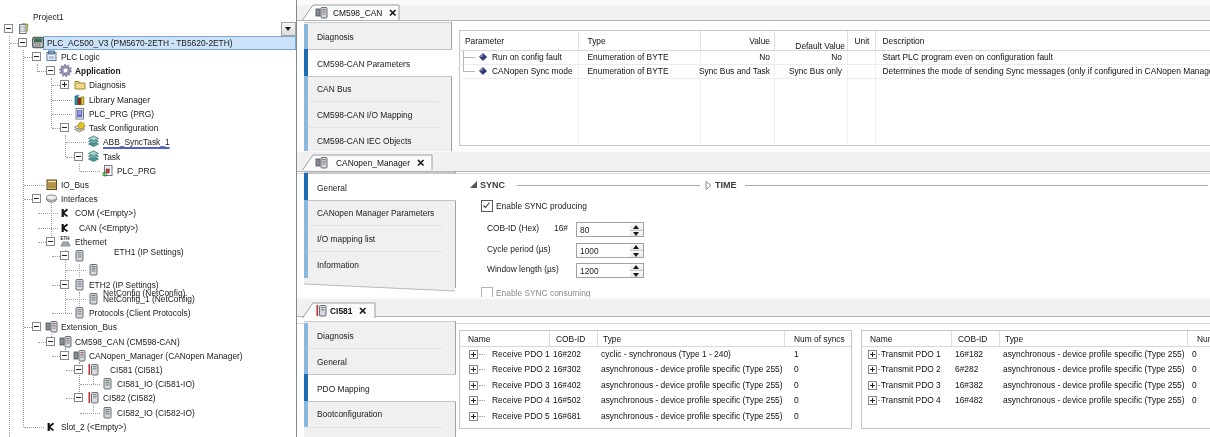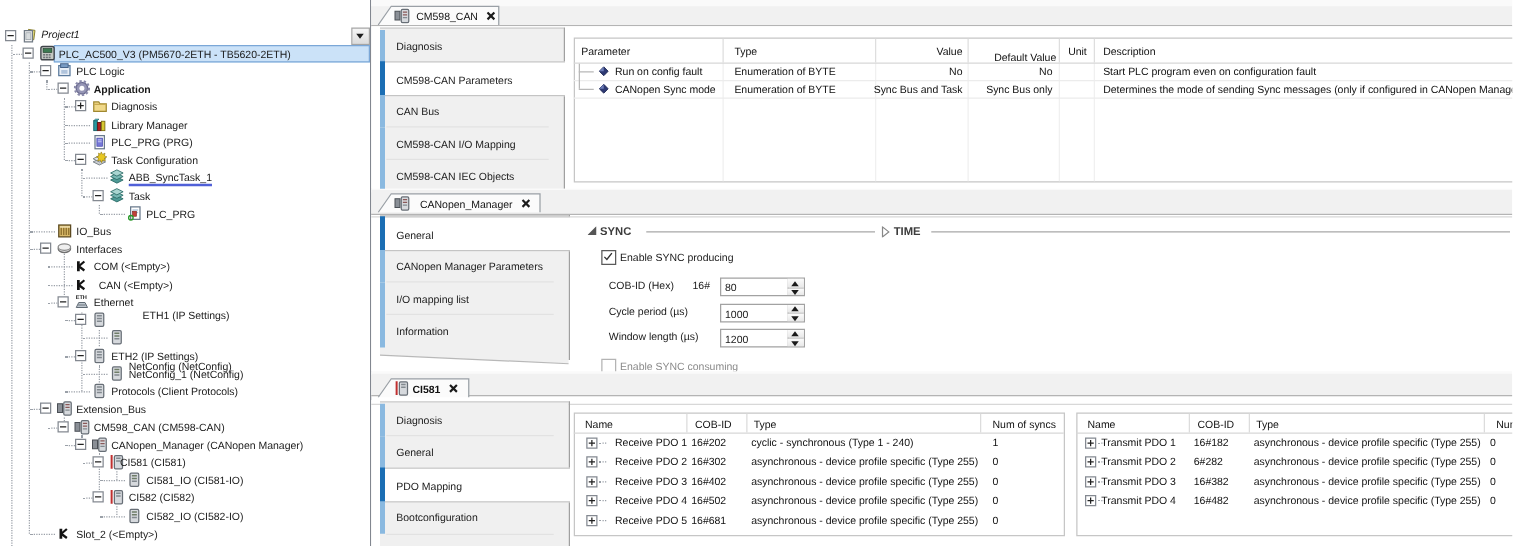--- a/index.html
+++ b/index.html
@@ -100,21 +100,21 @@
 <div class="abs" style="left:80px;top:413px;width:20px;height:1px;border-top:1px dotted #9aa0a8"></div>
 <div class="abs" style="left:24px;top:427px;width:20px;height:1px;border-top:1px dotted #9aa0a8"></div>
 <div class="ex" style="left:4px;top:24px">
           <i></i>
         </div>
 <svg class="abs" style="left:17px;top:22px" width="13" height="13" viewBox="0 0 12 13">
           <path d="M5 1.5 l5.5 0.8 -1 7.5 -2 -0.3" fill="#e8e07a" stroke="#8a8030" stroke-width="0.8"></path>
           <rect x="2" y="2.5" width="6.5" height="9" fill="#f4f4f4" stroke="#707a84"></rect>
           <rect x="3.2" y="4.2" width="4" height="5.5" fill="#d8dcde" stroke="#9aa2a8" stroke-width="0.6"></rect>
         </svg>
-<div class="lbl nw" style="left:33px;top:20px;font-style:italic;">Project1</div>
+<div class="lbl nw" style="left:33px;top:10px;">Project1</div>
 <div class="ex" style="left:18px;top:38px">
           <i></i>
         </div>
 <svg class="abs" style="left:31px;top:36px" width="13" height="13" viewBox="0 0 12 13">
           <rect x="1.2" y="1.2" width="10.6" height="10.6" rx="1.5" fill="#c4c8c4" stroke="#40444a" stroke-width="1.1"></rect>
           <rect x="3" y="2.8" width="7" height="3.2" fill="#3c7a52" stroke="#1e3c28" stroke-width="0.5"></rect>
           <rect x="3" y="7.2" width="1.6" height="1.3" fill="#70757a"></rect>
           <rect x="5.2" y="7.2" width="1.6" height="1.3" fill="#70757a"></rect>
           <rect x="7.4" y="7.2" width="1.6" height="1.3" fill="#70757a"></rect>
           <rect x="3" y="9.3" width="1.6" height="1.3" fill="#70757a"></rect>
@@ -304,21 +304,21 @@
 <div class="lbl nw" style="left:89px;top:349px;">CANopen_Manager (CANopen Manager)</div>
 <div class="ex" style="left:74px;top:365px">
           <i></i>
         </div>
 <svg class="abs" style="left:87px;top:363px" width="13" height="13" viewBox="0 0 12 13">
           <rect x="1" y="1" width="1.6" height="11" fill="#c03030"></rect>
           <rect x="4" y="1.5" width="6.5" height="10.5" rx="1" fill="#d6d9dd" stroke="#676e76"></rect>
           <rect x="5.4" y="3" width="3.6" height="1.2" fill="#82898f"></rect>
           <rect x="5.4" y="5.2" width="3.6" height="1.2" fill="#82898f"></rect>
         </svg>
-<div class="lbl nw" style="left:96px;top:363px;">CI581 (CI581)</div>
+<div class="lbl nw" style="left:110px;top:363px;">CI581 (CI581)</div>
 <svg class="abs" style="left:101px;top:377px" width="13" height="13" viewBox="0 0 12 13">
           <rect x="2.5" y="1.5" width="7" height="10.5" rx="1" fill="#d6d9dd" stroke="#676e76"></rect>
           <rect x="4" y="3" width="4" height="1.2" fill="#6f7d68"></rect>
           <rect x="4" y="5.2" width="4" height="1.2" fill="#6f7d68"></rect>
           <rect x="4" y="7.4" width="4" height="1.2" fill="#82898f"></rect>
         </svg>
 <div class="lbl nw" style="left:117px;top:377px;">CI581_IO (CI581-IO)</div>
 <div class="ex" style="left:74px;top:393px">
           <i></i>
         </div>

